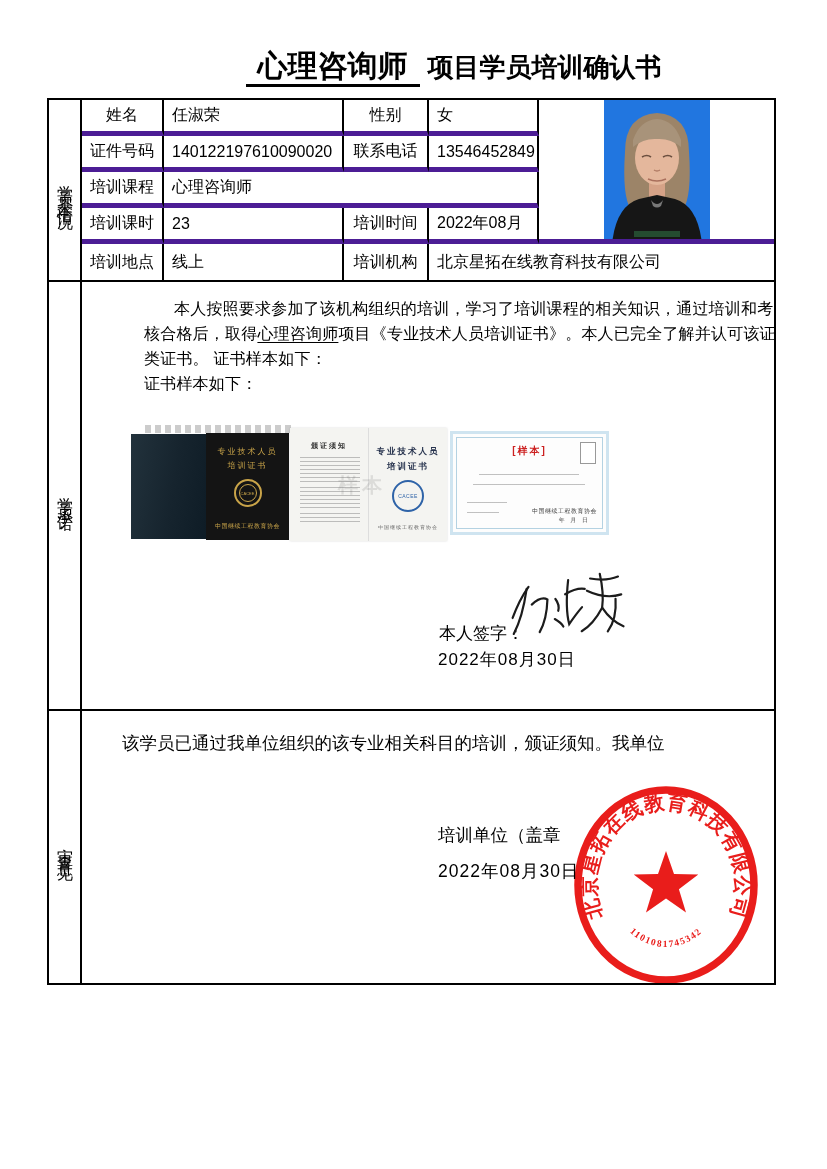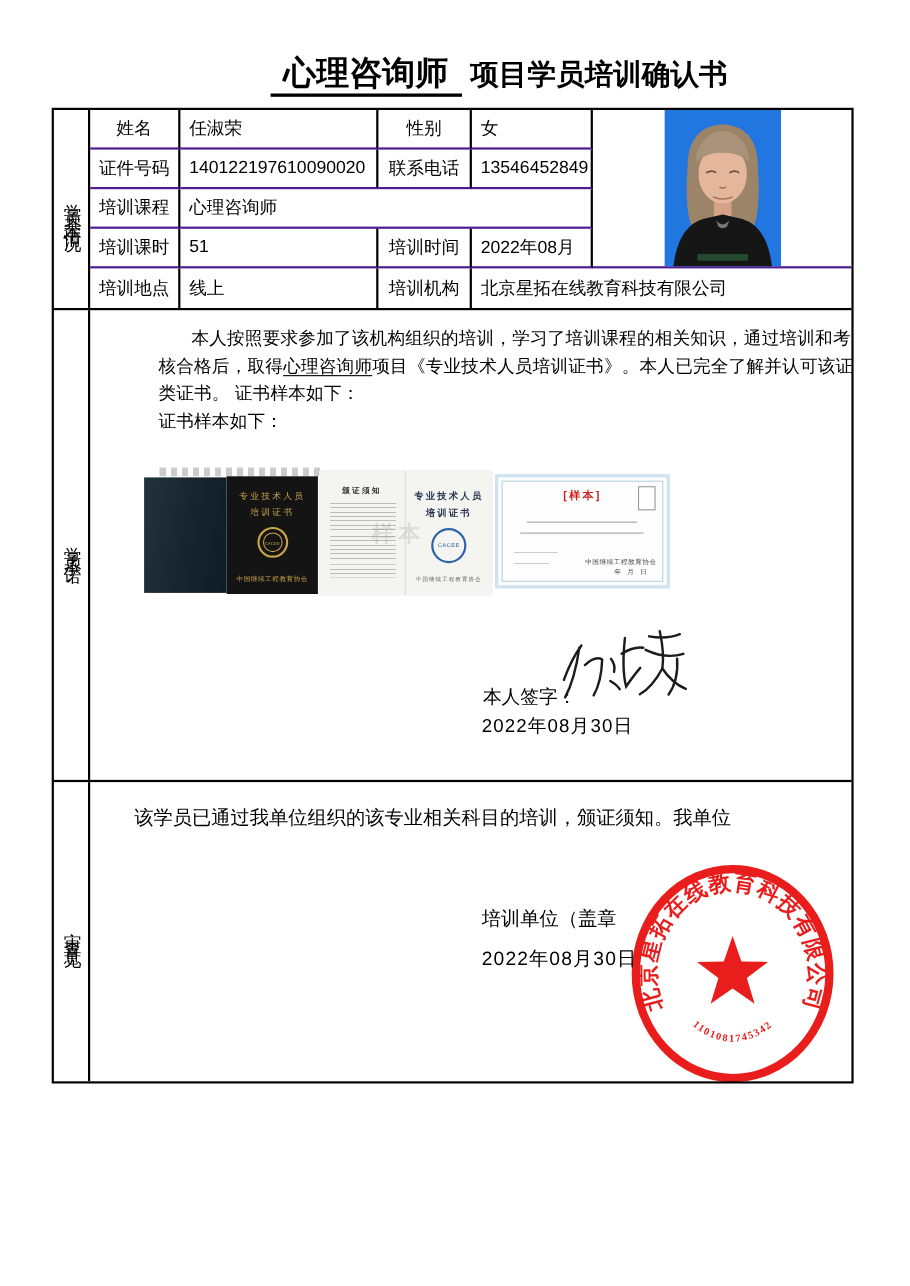--- a/index.html
+++ b/index.html
@@ -16,21 +16,21 @@
          border:2.5px solid #000; display:flex; flex-direction:column; }
   .sec { display:flex; box-sizing:border-box; }
   .sec1 { height:182px; border-bottom:2px solid #000; }
   .sec2 { height:429px; border-bottom:2px solid #000;gap:48px; }
   .sec3 { flex:1; }
   .vlabel { flex:0 0 31px; width:31px; border-right:2px solid #000; display:flex; align-items:center; justify-content:center;
             writing-mode:vertical-rl; text-orientation:upright; font-size:16px; letter-spacing:6px; font-weight:500; }
 
   
   .grid1 { flex:1; display:grid; grid-template-columns:82px 180px 85px 110px 1fr; grid-auto-rows:36px; }
-  .cell { border-right:2px solid #000; border-bottom:2px solid #4c1d95; box-sizing:border-box;
+  .cell { border-right:2px solid #000; border-bottom:5px solid #4c1d95; box-sizing:border-box;
           display:flex; align-items:center; font-size:16px; font-weight:500; overflow:hidden; white-space:nowrap; }
   .cell.lab { justify-content:center; }
   .cell.val { padding-left:8px; }
   .noR { border-right:none !important; }
   .noB { border-bottom:none !important; }
   .span3 { grid-column:2 / span 3; }
   .span2r5 { grid-column:4 / span 2; }
   .photocell { grid-column:5; grid-row:1 / span 4; border-right:none; display:flex; justify-content:center; align-items:flex-start; }
 
   
@@ -135,21 +135,21 @@
 
         <div class="cell lab">证件号码</div>
         <div class="cell val">140122197610090020</div>
         <div class="cell lab">联系电话</div>
         <div class="cell val">13546452849</div>
 
         <div class="cell lab">培训课程</div>
         <div class="cell val span3">心理咨询师</div>
 
         <div class="cell lab">培训课时</div>
-        <div class="cell val">51</div>
+        <div class="cell val">23</div>
         <div class="cell lab">培训时间</div>
         <div class="cell val">2022年08月</div>
 
         <div class="cell lab noB">培训地点</div>
         <div class="cell val noB">线上</div>
         <div class="cell lab noB">培训机构</div>
         <div class="cell val noB noR span2r5">北京星拓在线教育科技有限公司</div>
       </div>
     </div>
 

